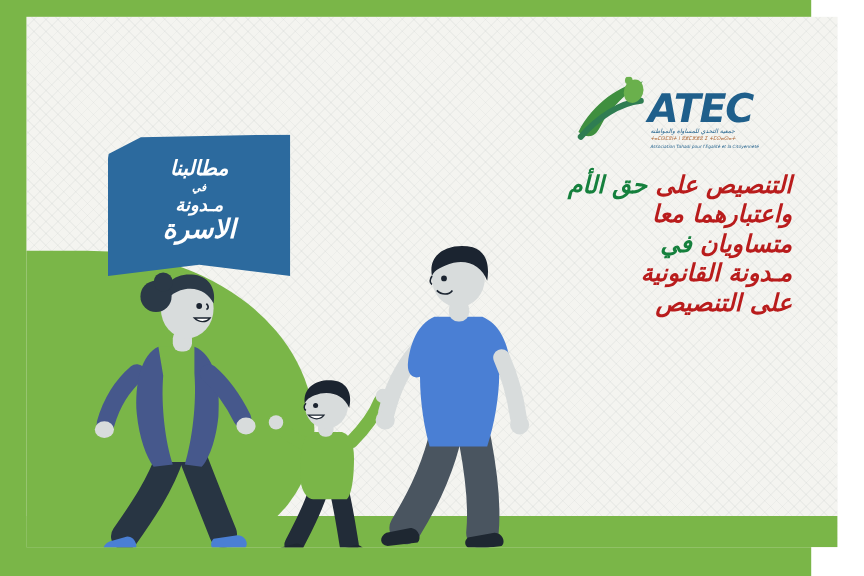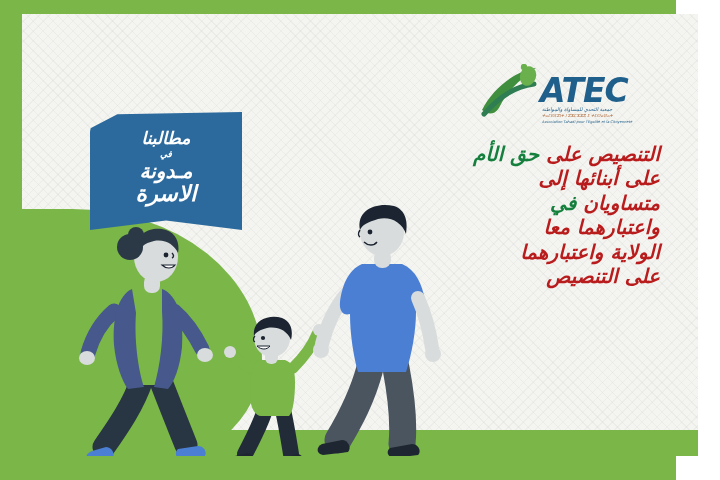--- a/index.html
+++ b/index.html
@@ -82,21 +82,21 @@
   .banner-line {
     color: #ffffff;
     font-weight: 700;
     letter-spacing: 1px;
     line-height: 1.12;
     text-align: center;
     direction: rtl;
   }
   .banner-l1 { font-size: 17px; }
   .banner-l2 { font-size: 9px; margin: 1px 0; }
-  .banner-l3 { font-size: 20px; }
+  .banner-l3 { font-size: 15px; }
   .banner-l4 { font-size: 22px; }
 
   
   .headline {
     position: absolute;
     right: 38px;
     top: 128px;
     width: 340px;
     direction: rtl;
     text-align: right;
@@ -155,24 +155,23 @@
 
     <div class="banner">
       <div class="banner-line banner-l1">مطالبنا</div>
       <div class="banner-line banner-l2">في</div>
       <div class="banner-line banner-l3">مـدونة</div>
       <div class="banner-line banner-l4">الاسرة</div>
     </div>
 
     <div class="headline" id="headline">
         <div class="hl-line"><span class="c-blue">التنصيص على </span><span class="c-green">حق الأم</span></div>
-        <div class="hl-line"><span class="c-blue">على أبنائها إلى</span></div>
+        <div class="hl-line"><span class="c-blue">واعتبارهما معا</span></div>
         <div class="hl-line"><span class="c-blue">متساويان </span><span class="c-green">في</span></div>
-        <div class="hl-line"><span class="c-blue">واعتبارهما معا</span></div>
-        <div class="hl-line"><span class="c-blue">الولاية واعتبارهما</span></div>
+        <div class="hl-line"><span class="c-blue">مـدونة القانونية</span></div>
         <div class="hl-line"><span class="c-blue">على التنصيص</span></div>
       </div>
 
     <div class="person woman">
       <svg width="150" height="250" viewBox="0 0 150 250" xmlns="http://www.w3.org/2000/svg">
 
         <path d="M40 92 C 26 104, 18 120, 14 134" stroke="#46588c" stroke-width="15" fill="none" stroke-linecap="round"></path>
         <ellipse cx="13" cy="139" rx="8" ry="7" fill="#d8dcdc"></ellipse>
 
         <path d="M68 160 C 60 185, 44 208, 30 228" stroke="#283543" stroke-width="23" fill="none" stroke-linecap="round"></path>

